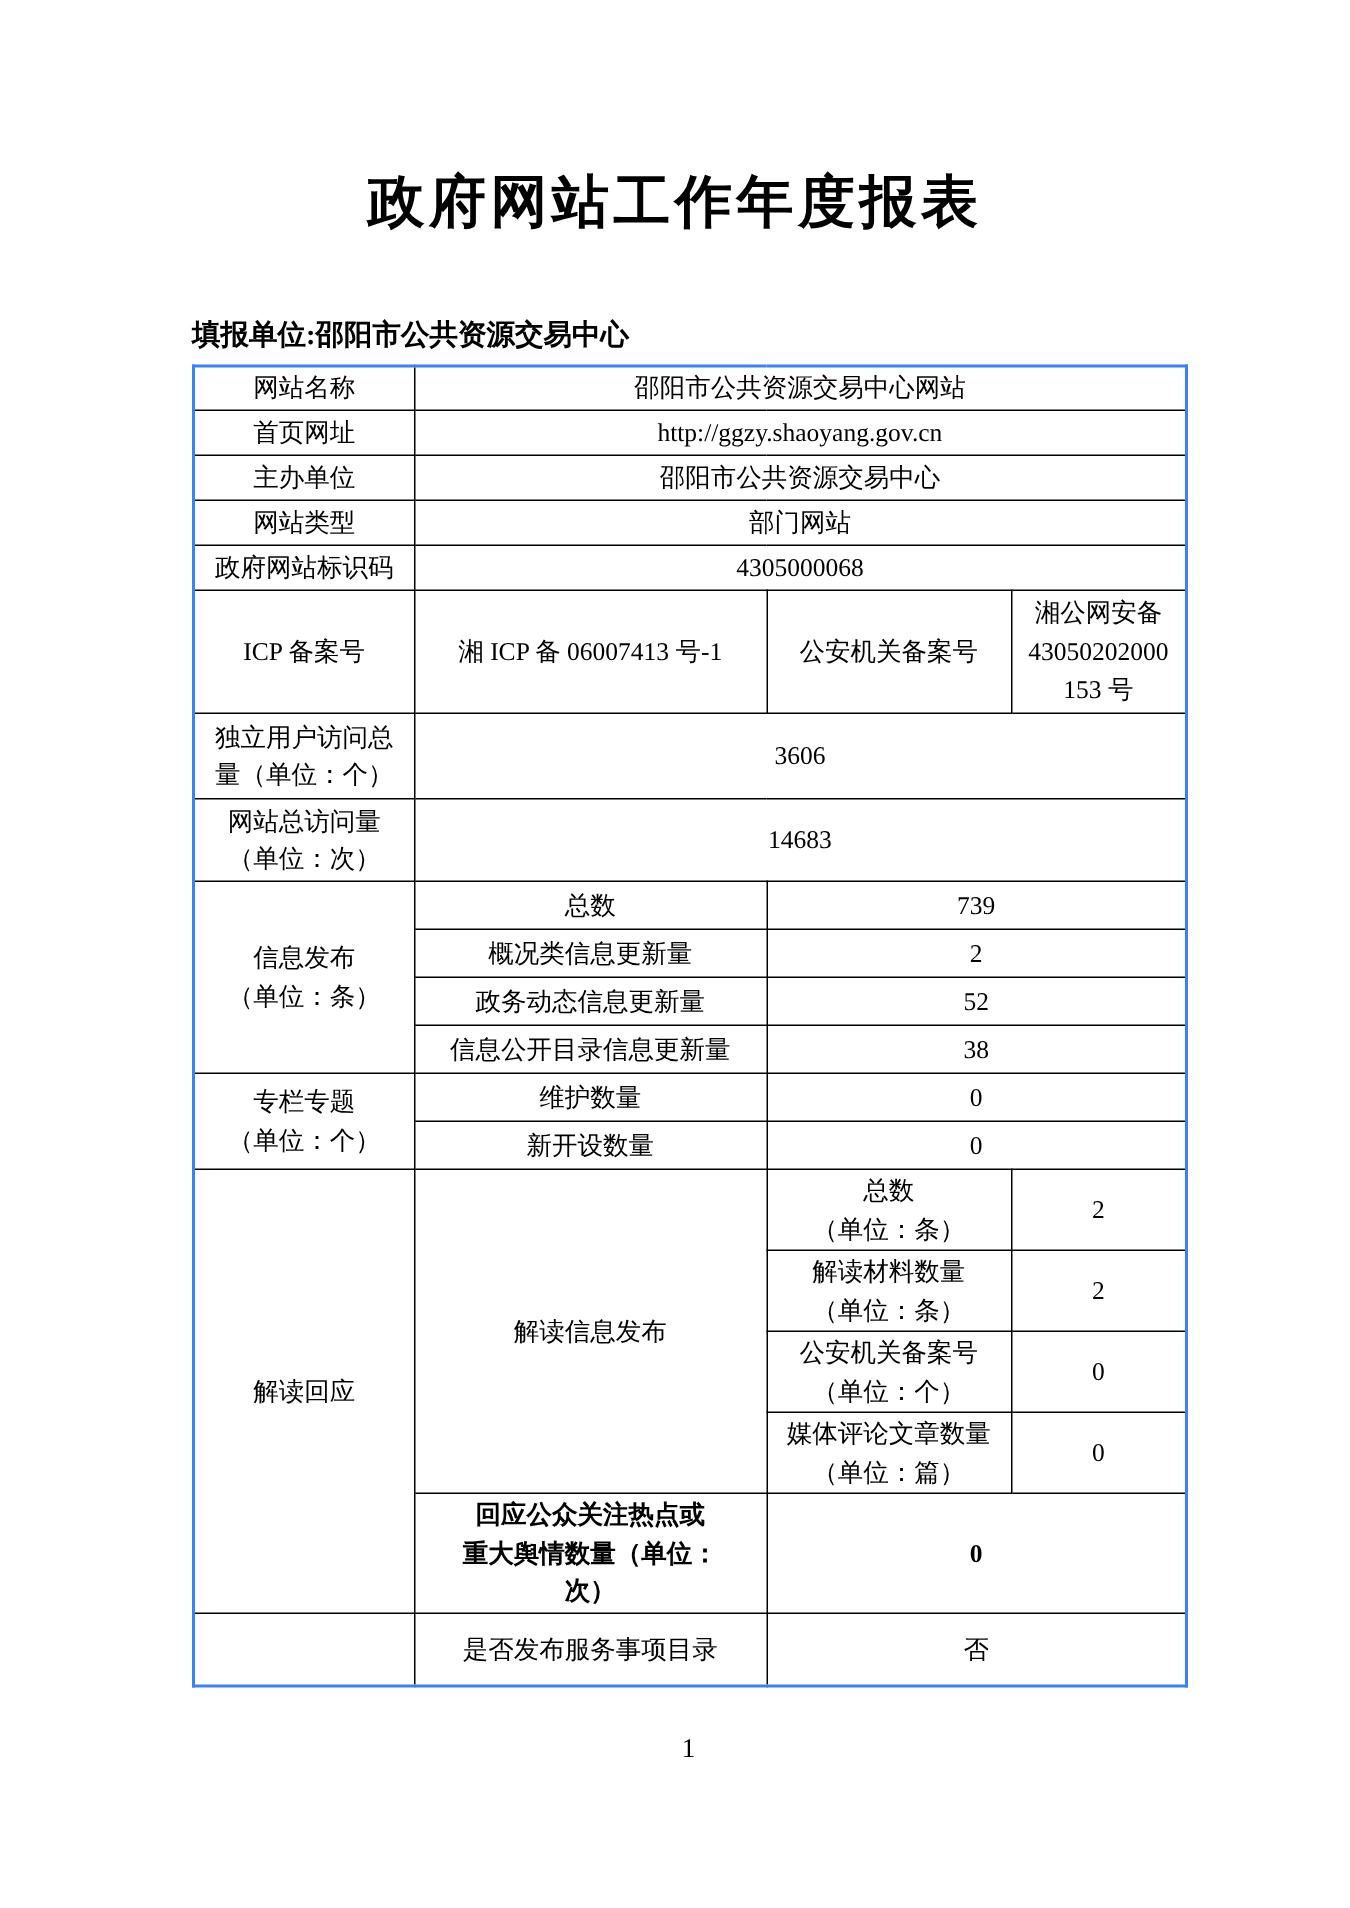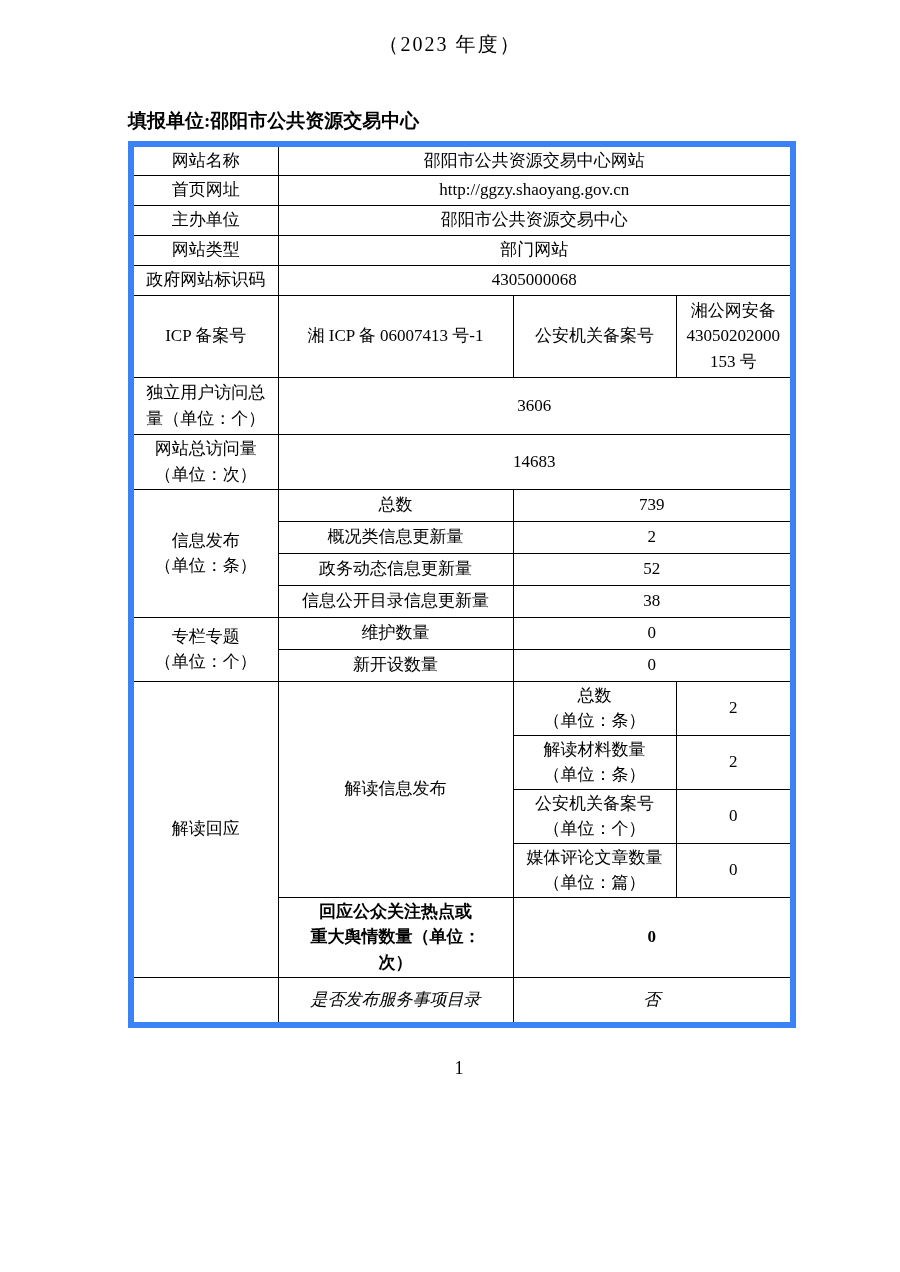--- a/index.html
+++ b/index.html
@@ -33,56 +33,56 @@
   .unit-line {
     margin: 50px 0 7px 128px;
     font-weight: bold;
     font-size: 19px;
   }
   table.report {
     margin-left: 128px;
     width: 662px;
     border-collapse: collapse;
     table-layout: fixed;
-    border: 6px solid #3b82f6;
+    border: 2px solid #3b82f6;
   }
   table.report td {
     border: 1px solid #000;
     text-align: center;
     vertical-align: middle;
     font-size: 17px;
     line-height: 1.5;
     padding: 1px 5px;
     white-space: pre-line;
     overflow: hidden;
   }
   .h30 { height: 30px; }
   .h82 { height: 82px; }
   .h57 { height: 57px; }
   .h55 { height: 55px; padding-left: 23px; }
   .h32 { height: 32px; }
   .h48 { height: 48px; }
   .h52 { height: 52px; }
   .h80 { height: 80px; font-weight: bold; }
-  .h34 { height: 48px; font-style: italic; }
+  .h34 { height: 48px; }
   .page-number {
     margin-top: 30px;
     width: 662px;
     margin-left: 128px;
     text-align: center;
     font-size: 18px;
   }
 </style>
 </head>
 <body>
 
 <div class="page">
 
-
-  <div class="doc-subtitle">（2023 年度）</div>
+  <div class="doc-title">政府网站工作年度报表</div>
+
 
   <div class="unit-line">填报单位:邵阳市公共资源交易中心</div>
 
   <table class="report">
     <colgroup>
       <col style="width:147px">
       <col style="width:235px">
       <col style="width:163px">
       <col style="width:117px">
     </colgroup>

